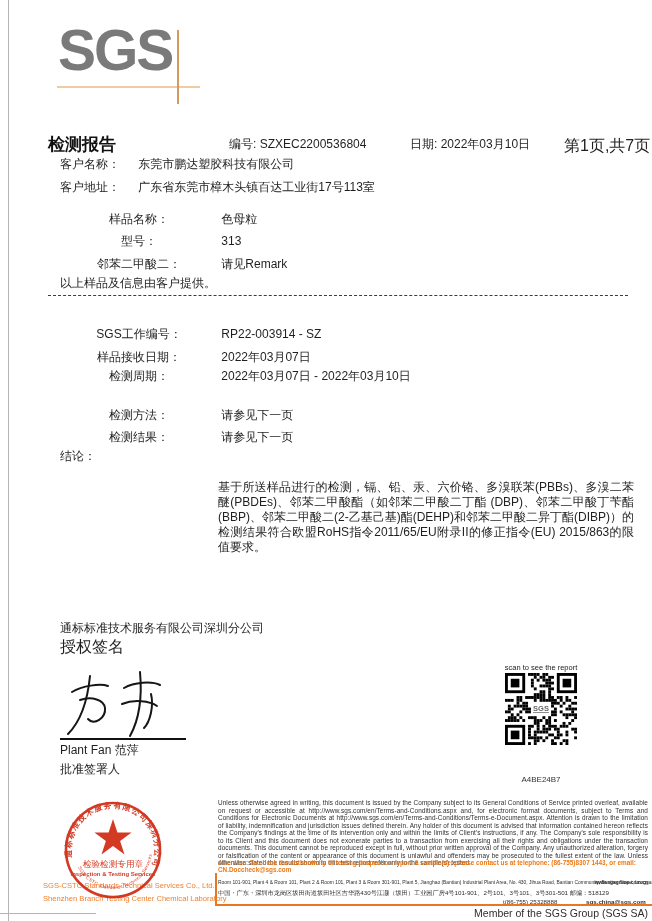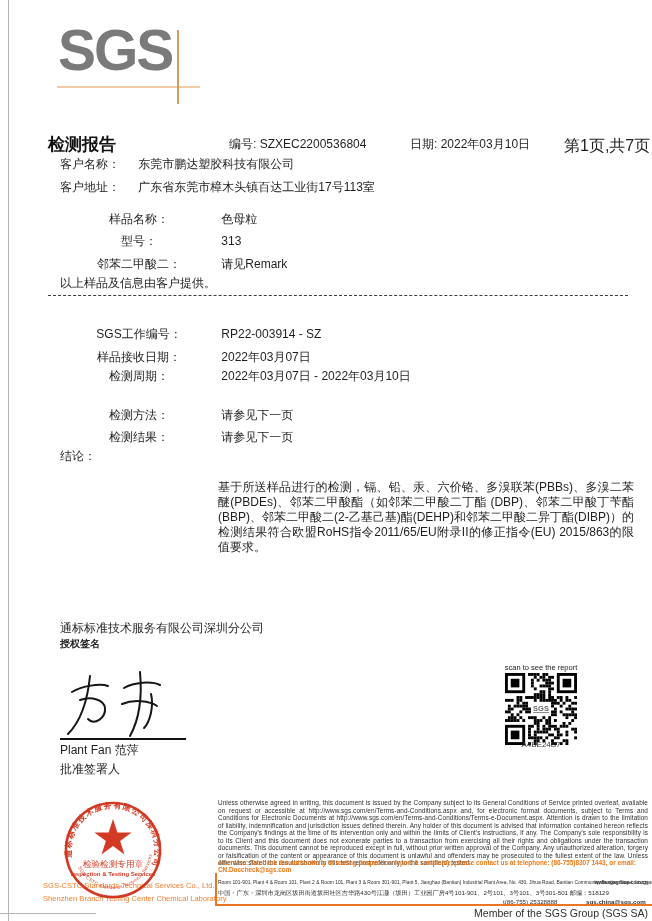--- a/index.html
+++ b/index.html
@@ -22,29 +22,29 @@
   .report-page{position:absolute;left:536px;top:3px;font-size:16px;margin-left:28px;}
   
   .row{position:absolute;left:60px;font-size:12px;white-space:nowrap;}
   .row .lbl{display:inline-block;}
   .lblw-narrow{width:75px;}
   .lblw-wide{width:158px;text-align:center;}
   .dash-sep{position:absolute;left:48px;top:295px;width:580px;border-top:1.4px dashed #3c3c3c;}
   .conclusion{position:absolute;left:218px;top:448px;width:416px;font-size:12px;line-height:15px;text-align:justify;margin-top:32px;}
   
   .sig-company{position:absolute;left:60px;top:620px;font-size:12px;}
-  .sig-auth{position:absolute;left:60px;top:637px;font-size:10px;font-weight:bold;}
+  .sig-auth{position:absolute;left:60px;top:637px;font-size:16px;}
   .sig-svg{position:absolute;left:58px;top:662px;}
   .sig-line{position:absolute;left:60px;top:738px;width:126px;height:2px;background:#111;}
   .sig-name{position:absolute;left:60px;top:742px;font-size:12px;}
   .sig-title{position:absolute;left:60px;top:761px;font-size:12px;}
   
   .qr-caption{position:absolute;left:477px;top:663px;width:128px;text-align:center;font-size:7.5px;color:#222;}
   .qr-box{position:absolute;left:505px;top:673px;width:72px;height:72px;}
-  .qr-code-text{position:absolute;left:477px;top:740px;width:128px;text-align:center;font-size:8px;color:#333;}
+  .qr-code-text{position:absolute;left:477px;top:775px;width:128px;text-align:center;font-size:8px;color:#333;}
   
   .fine-print{position:absolute;left:218px;top:799px;width:430px;font-size:6.4px;line-height:7.55px;
               text-align:justify;color:#2e2e2e;letter-spacing:0.1px;}
   .attention{position:absolute;left:218px;top:859px;width:430px;font-size:6.4px;line-height:7.4px;
              font-weight:bold;color:#ee7814;}
   .addr-en{position:absolute;left:218px;top:880px;width:430px;font-size:4.9px;color:#2e2e2e;white-space:nowrap;}
   .addr-en .site{float:right;font-weight:bold;}
   .addr-cn{position:absolute;left:218px;top:889px;width:430px;font-size:6.2px;color:#2e2e2e;white-space:nowrap;}
   .addr-cn .phone{position:absolute;left:285px;top:9px;}
   .addr-cn .mail{position:absolute;left:368px;top:9px;font-weight:bold;}

